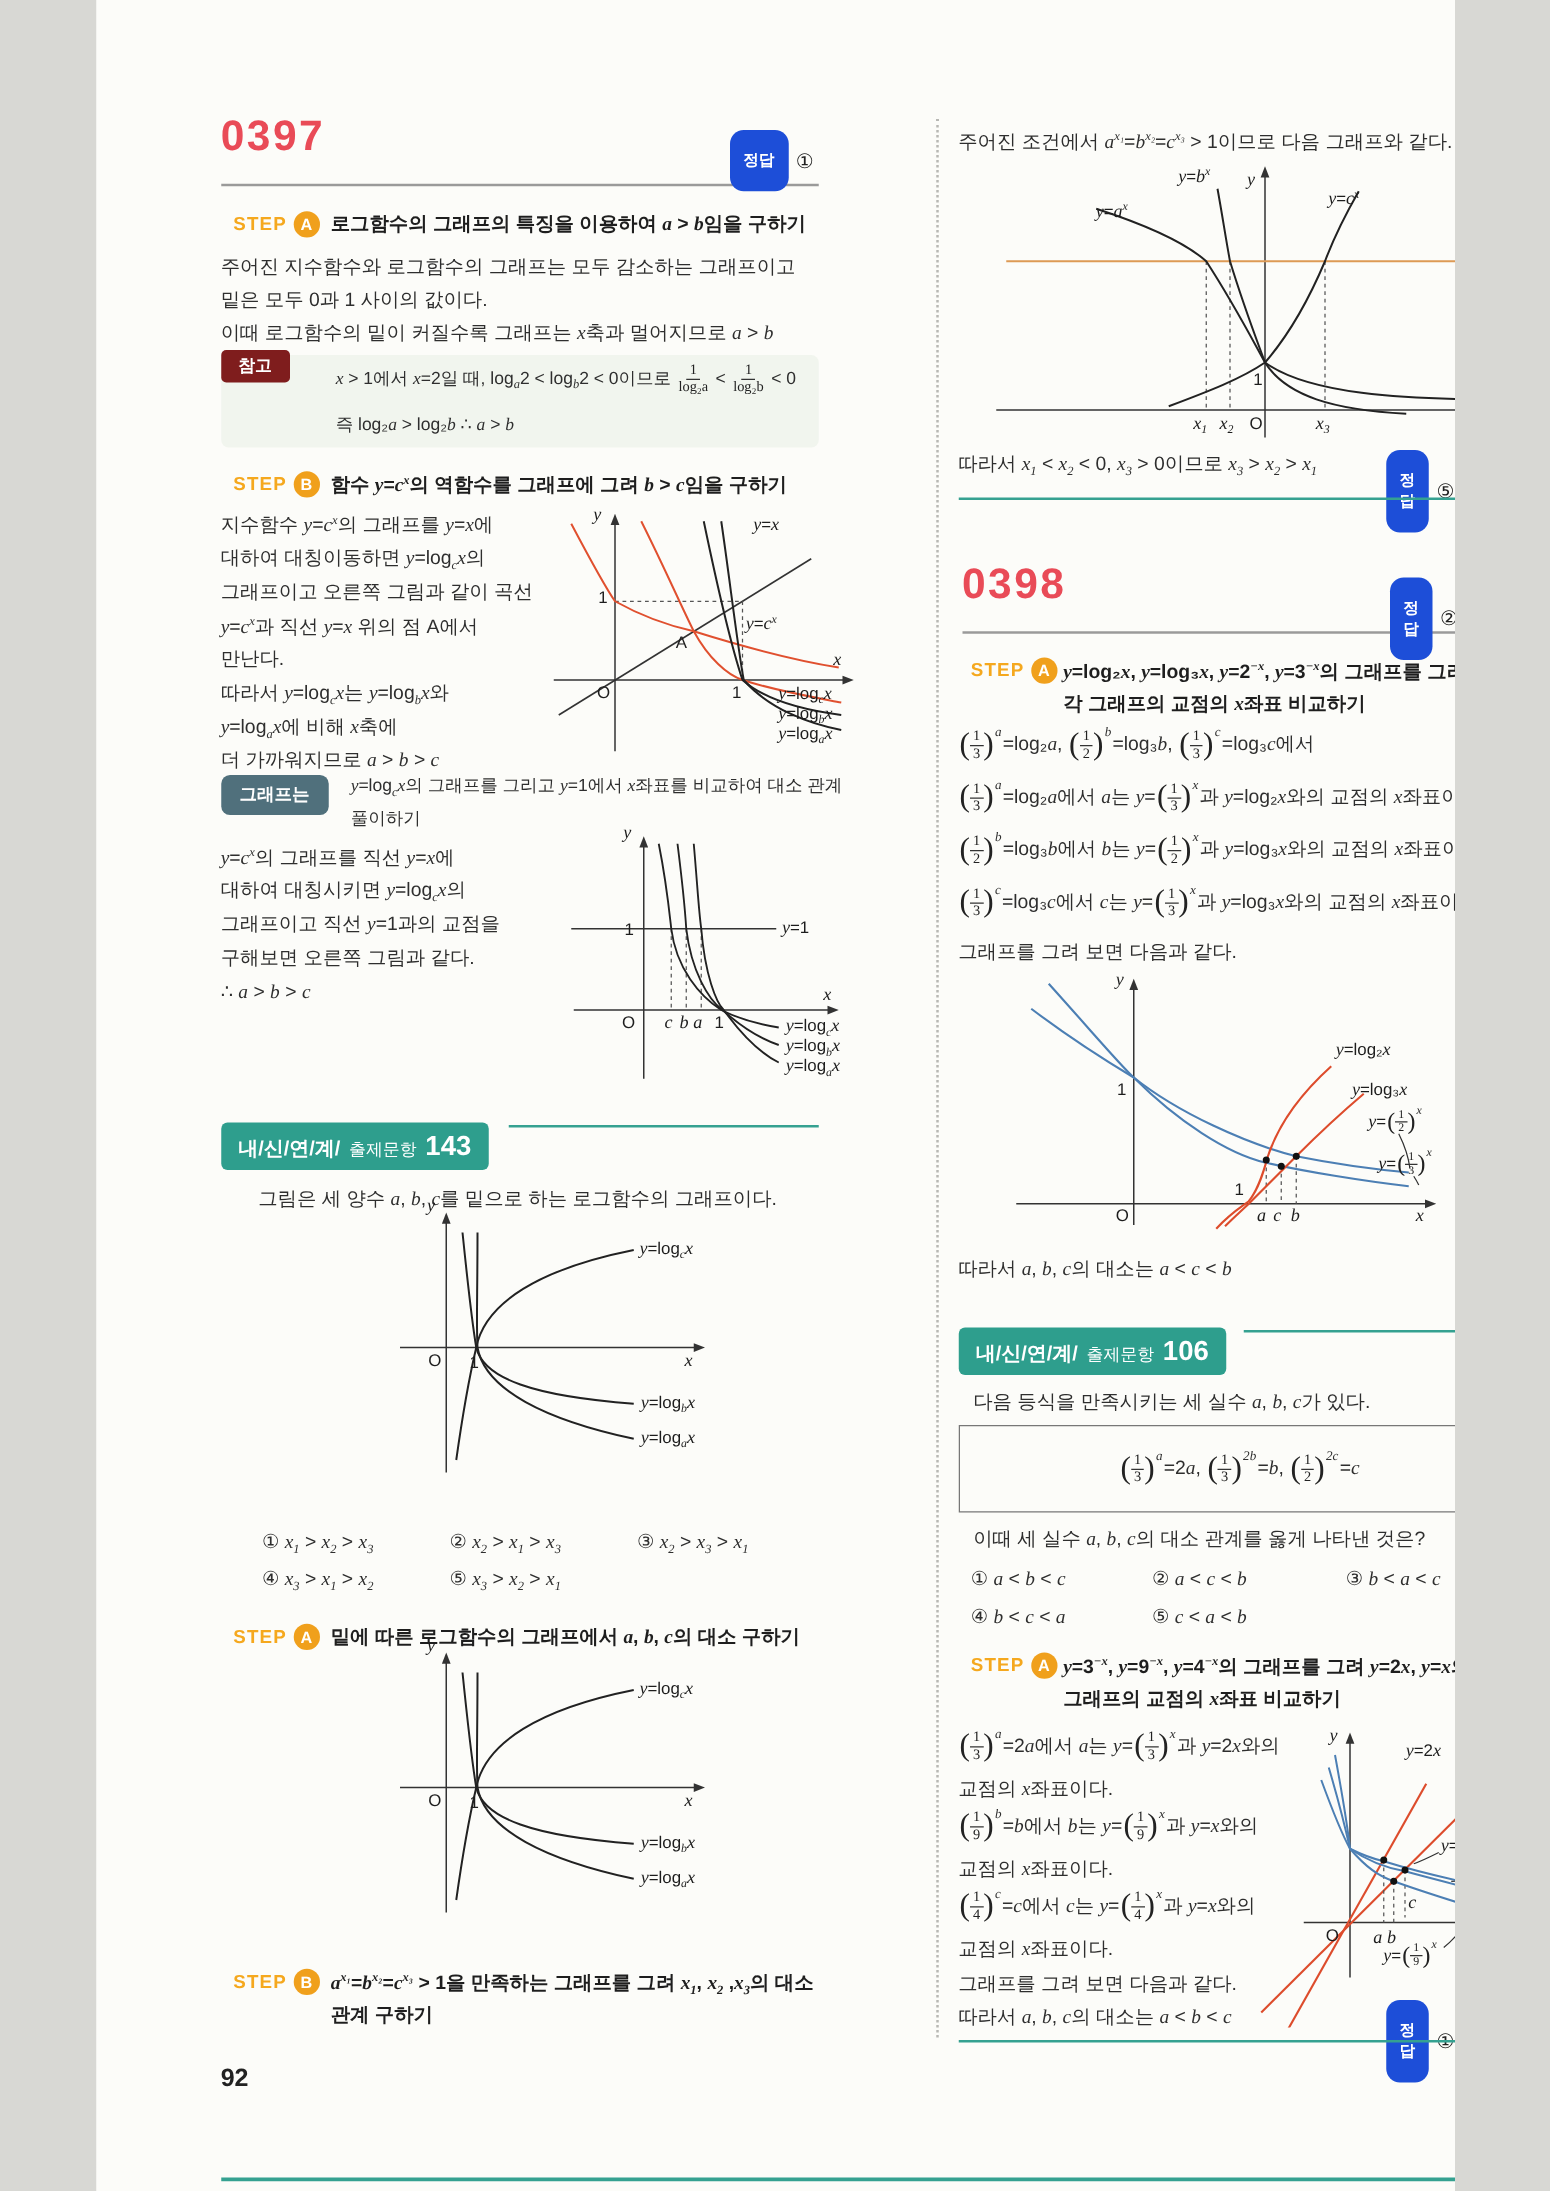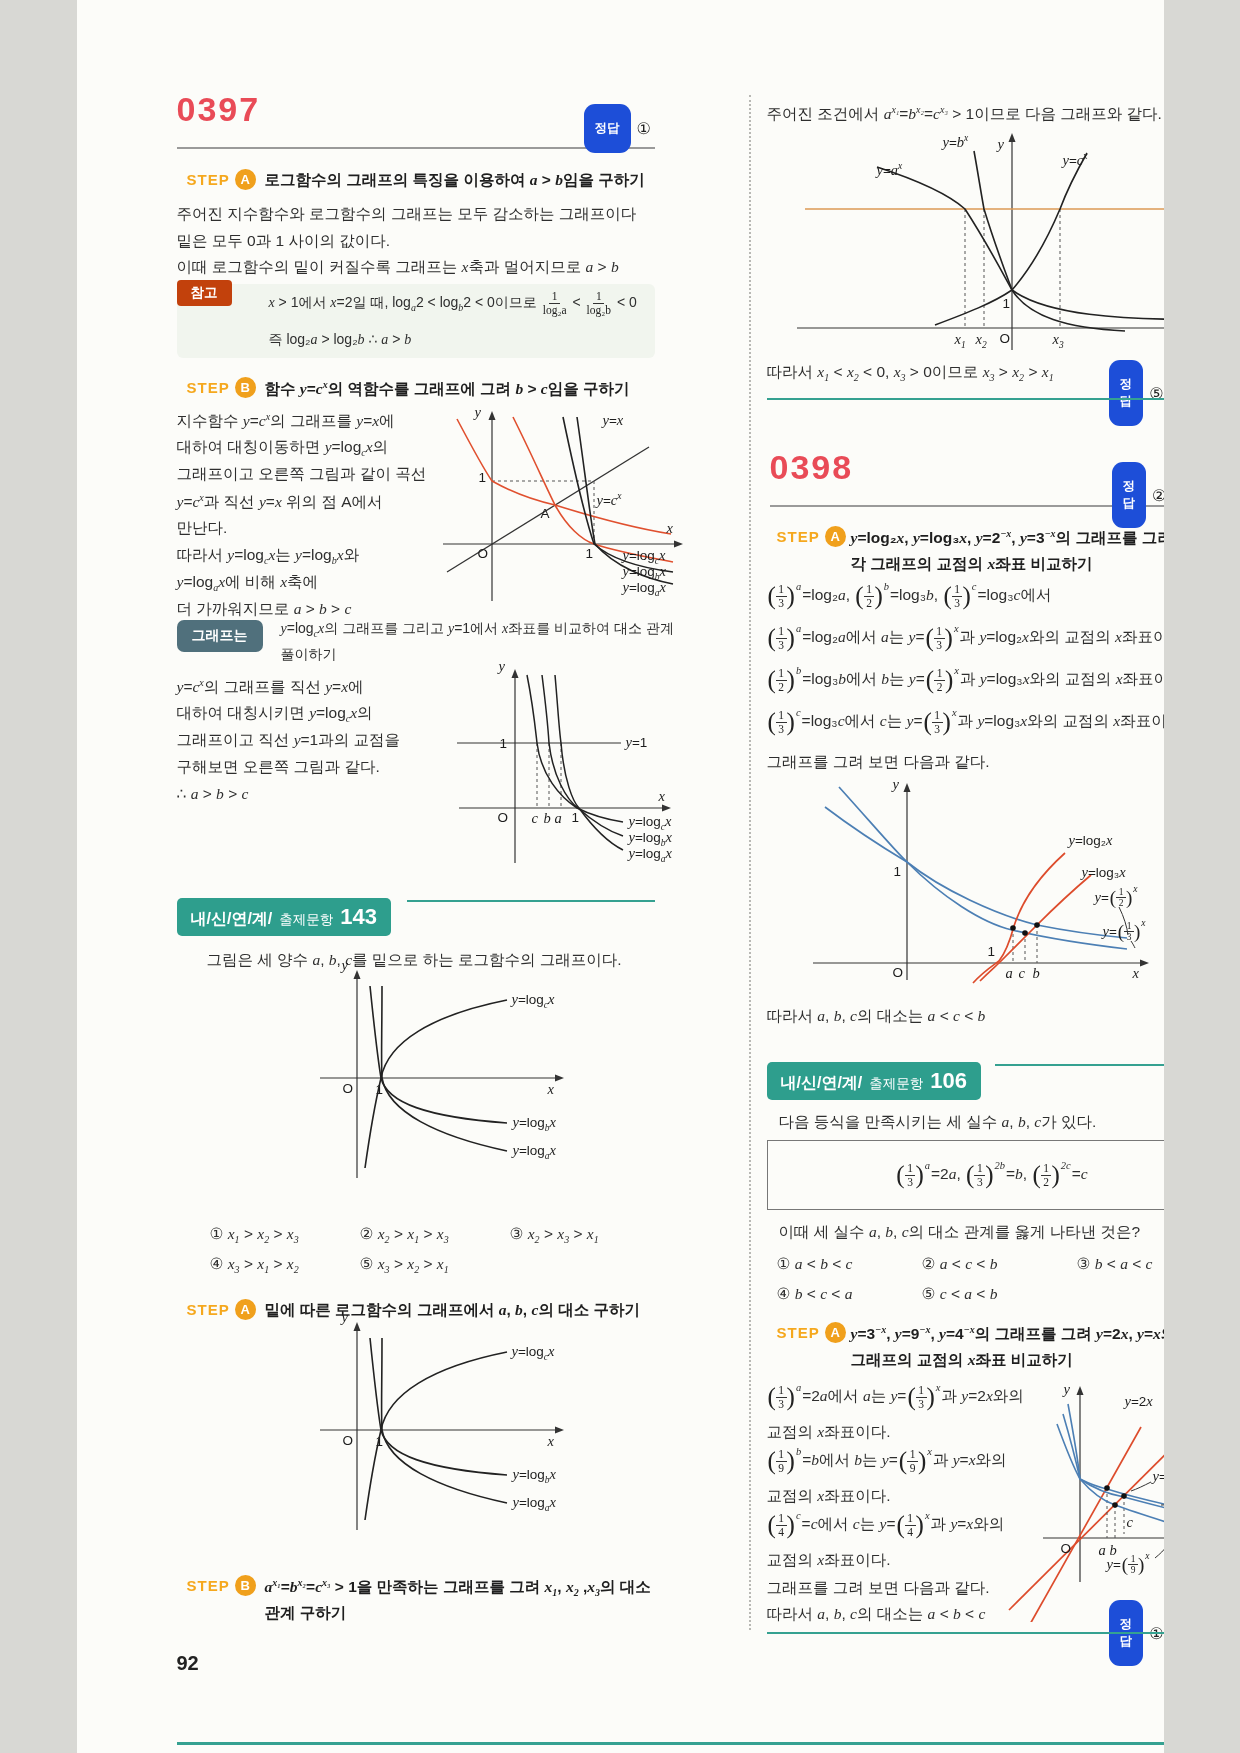--- a/index.html
+++ b/index.html
@@ -13,21 +13,21 @@
   sup{font-size:10px;font-family:"Liberation Serif",serif;font-style:italic}
   .qnum{position:absolute;font-size:34px;font-weight:bold;color:#e94b57;letter-spacing:2px}
   .rule{position:absolute;height:1.5px;background:#9a9a9a}
   .tealrule{position:absolute;height:2px;background:#35a191}
   .ans{position:absolute;display:inline-flex;align-items:center;gap:6px}
   .pill{background:#1d4ed8;color:#fff;font-size:12.5px;border-radius:11px;padding:16px 11px;font-weight:bold}
   .anum{font-size:16px;color:#222}
   .stepword{position:absolute;display:inline-flex;align-items:center;gap:5px;color:#f5a81e;font-weight:bold;font-size:15px;letter-spacing:1px}
   .stepcirc{display:inline-block;width:21px;height:21px;border-radius:50%;background:#f0a01c;color:#fff;font-size:13px;text-align:center;line-height:21px;letter-spacing:0}
   .notebox{position:absolute;background:#f1f5ee;border-radius:6px}
-  .notetag{position:absolute;background:#c2410c;color:#fff;font-size:13.5px;font-weight:bold;padding:4px 14px;border-radius:4px}
+  .notetag{position:absolute;background:#7f1d1d;color:#fff;font-size:13.5px;font-weight:bold;padding:4px 14px;border-radius:4px}
   .alttag{position:absolute;background:#50707c;color:#fff;font-size:14px;font-weight:bold;padding:7px 15px;border-radius:7px}
   .sech{position:absolute;background:#2e9e8d;color:#fff;border-radius:5px;display:flex;align-items:baseline;gap:7px;padding:6px 14px}
   .sech-main{font-size:16px;font-weight:bold}
   .sech-sub{font-size:13.5px}
   .sech-num{font-size:22px;font-weight:bold}
   .dotdiv{position:absolute;border-left:2px dotted #b8b8b4}
   .g{position:absolute}
   .g svg{position:absolute;left:0;top:0}
   .gl{position:absolute;font-size:13.5px;color:#1d1d1d;white-space:nowrap;line-height:1.1}
   .gl .mi{font-size:14.5px}
@@ -54,21 +54,21 @@
     <span class="pill">정답</span>
     <span class="anum">①</span>
   </span>
 
   <span class="stepword" style="left:110px;top:169px">
     <span>STEP</span>
     <span class="stepcirc">A</span>
   </span>
   <div class="t bt" style="left:188px;top:170px">로그함수의 그래프의 특징을 이용하여 <span class="mi">a</span> &gt; <span class="mi">b</span>임을 구하기</div>
 
-  <div class="t" style="left:100px;top:204px">주어진 지수함수와 로그함수의 그래프는 모두 감소하는 그래프이다</div>
+  <div class="t" style="left:100px;top:204px">주어진 지수함수와 로그함수의 그래프는 모두 감소하는 그래프이고</div>
   <div class="t" style="left:100px;top:231px">밑은 모두 0과 1 사이의 값이다.</div>
   <div class="t" style="left:100px;top:257px">이때 로그함수의 밑이 커질수록 그래프는 <span class="mi">x</span>축과 멀어지므로 <span class="mi">a</span> &gt; <span class="mi">b</span></div>
 
   <div class="notebox" style="left:100px;top:284px;width:478px;height:74px"></div>
   <div class="notetag" style="left:100px;top:280px">참고</div>
   <div class="t sm" style="left:192px;top:290px"><span class="mi">x</span> &gt; 1에서 <span class="mi">x</span>=2일 때, log<sub>a</sub>2 &lt; log<sub>b</sub>2 &lt; 0이므로 <span class="fw">
         <span class="frac">
           <span class="fn">1</span>
           <span class="fd">log₂a</span>
         </span>

